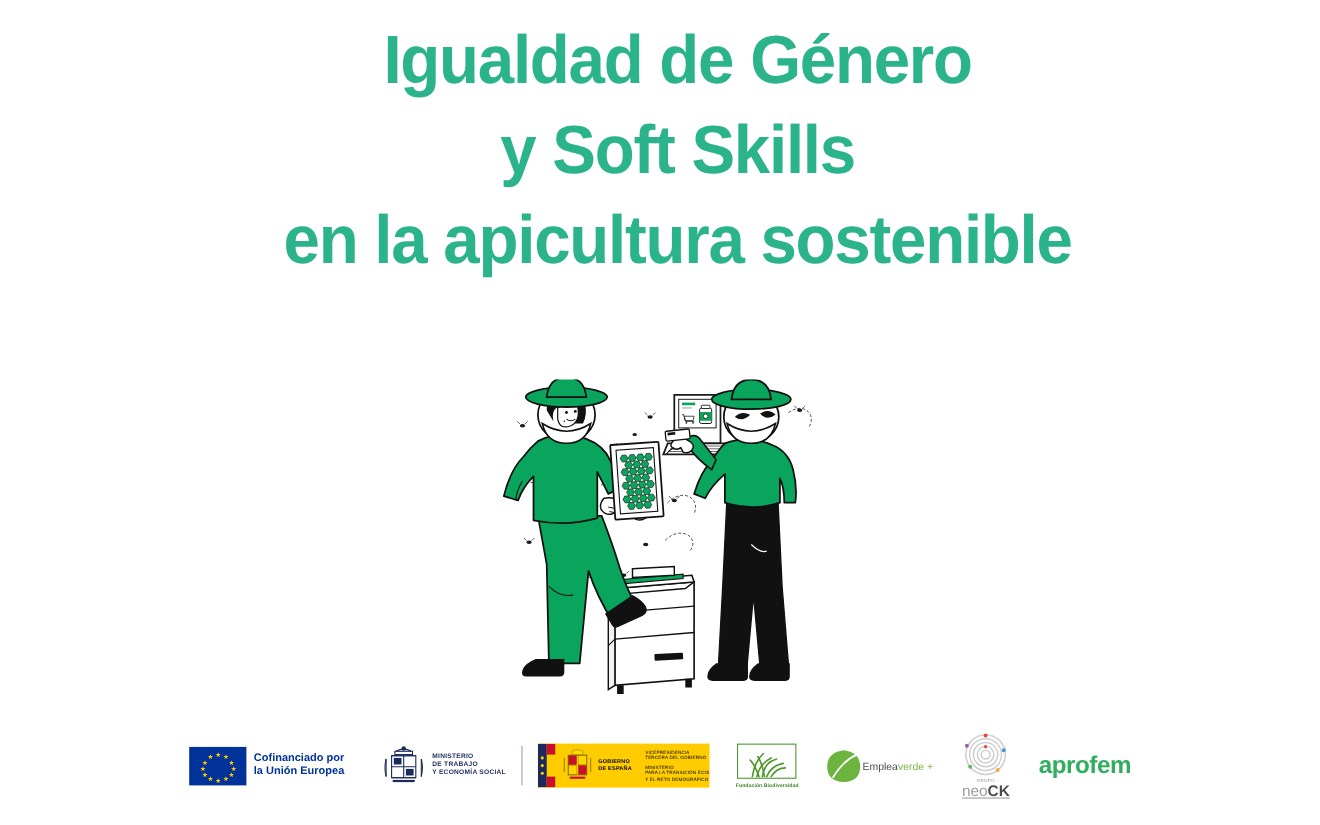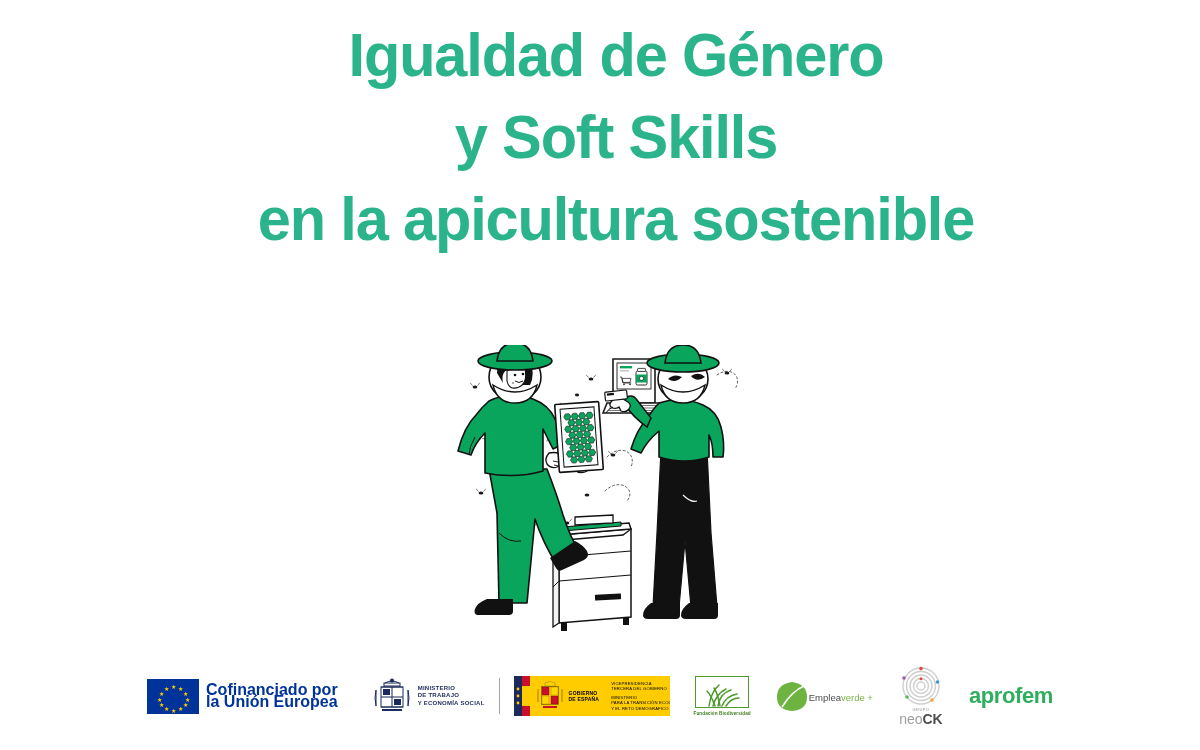--- a/index.html
+++ b/index.html
@@ -72,21 +72,21 @@
     flex: 0 0 auto;
   }
   .eu-star {
     position: absolute;
     color: #FFCC00;
     font-size: 6px;
     line-height: 6px;
   }
   .eu-text {
     color: #003399;
-    font-size: 16px;
+    font-size: 10px;
     font-weight: 700;
     line-height: 12.5px;
     white-space: nowrap;
   }
 
   
   .logo-mtes { gap: 6px; margin-right: 12px; }
   .coat-arms { width: 40px; height: 38px; flex:0 0 auto; }
   .mtes-text {
     color: #1B2A5B;
@@ -178,20 +178,21 @@
     font-size: 4px;
     color: #8c8c8c;
     letter-spacing: 0.4px;
     line-height: 5px;
   }
   .neock-name {
     font-size: 14px;
     line-height: 15px;
     color: #9e9e9e;
     font-weight: 400;
+    text-decoration: underline;
   }
   .neock-name b { color: #4d4d4d; font-weight: 700; }
 
   
   .logo-aprofem { }
   .aprofem-text {
     color: #2FAE5E;
     font-size: 22px;
     font-weight: 700;
     letter-spacing: -0.4px;

